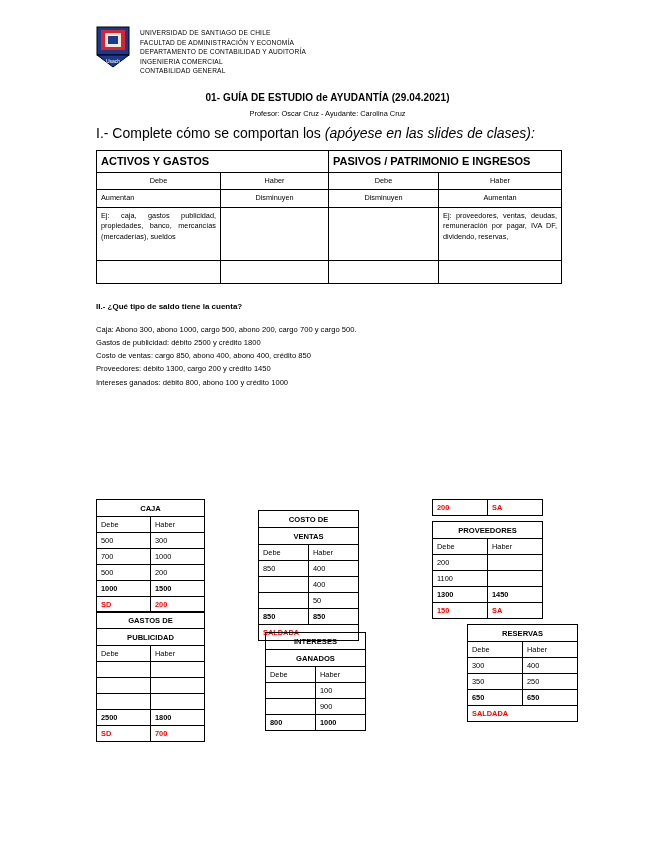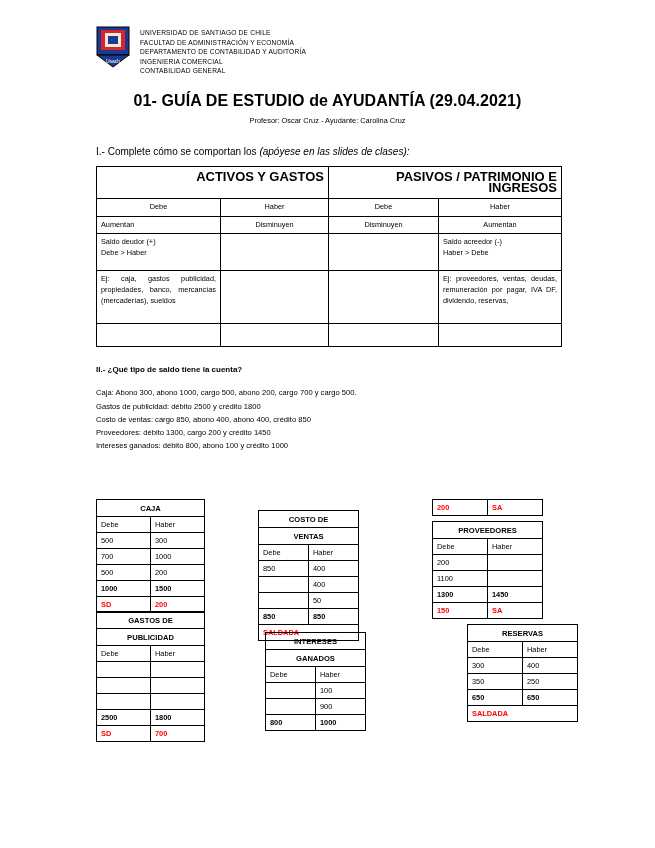--- a/index.html
+++ b/index.html
@@ -42,35 +42,35 @@
     line-height: 9.6px;
     letter-spacing: 0.2px;
     color: #000;
     padding-top: 2px;
   }
   .org-lines div { white-space: nowrap; }
 
   
   .doc-title {
     text-align: center;
-    font-size: 16px;
+    font-size: 10px;
     font-weight: bold;
     margin-top: 16px;
     letter-spacing: 0.1px;
   }
   .doc-sub {
     text-align: center;
     font-size: 7.4px;
     margin-top: 6px;
   }
 
   
   .section-q {
-    font-size: 10px;
-    margin: 21px 0 0 96px;
+    font-size: 14px;
+    margin: 7px 0 0 96px;
   }
   .section-q .ital { font-style: italic; }
   .section-q2 {
     font-size: 8px;
     font-weight: bold;
     margin: 18px 0 0 96px;
   }
   .para {
     font-size: 7.6px;
     margin: 12px 0 0 96px;
@@ -88,23 +88,23 @@
   .maintable td, .maintable th {
     border: 0.8px solid #000;
     font-size: 7.3px;
     padding: 3px 4px;
     vertical-align: top;
     line-height: 10.6px;
     font-weight: normal;
     text-align: left;
   }
   .maintable .hdr {
-    text-align: right;
+    text-align: left;
     font-weight: bold;
-    font-size: 13px;
+    font-size: 11px;
     padding: 5px 4px;
   }
   .maintable .ctr { text-align: center; }
   .maintable .just { text-align: justify; }
   .r-tall td { height: 46px; }
   .r-mid td { height: 30px; }
   .r-empty td { height: 16px; }
 
   
   .acct {
@@ -190,32 +190,20 @@
         <td class="ctr">Haber</td>
         <td class="ctr">Debe</td>
         <td class="ctr">Haber</td>
       </tr>
       <tr>
         <td>Aumentan</td>
         <td class="ctr">Disminuyen</td>
         <td class="ctr">Disminuyen</td>
         <td class="ctr">Aumentan</td>
       </tr>
-      <tr class="r-mid">
-        <td>
-          <span>Saldo deudor (+)</span><br>
-          <span>Debe &gt; Haber</span>
-        </td>
-        <td></td>
-        <td></td>
-        <td>
-          <span>Saldo acreedor (-)</span><br>
-          <span>Haber &gt; Debe</span>
-        </td>
-      </tr>
       <tr class="r-tall">
         <td class="just">Ej:    caja,    gastos publicidad, propiedades, banco,   mercancías (mercaderías), sueldos</td>
         <td></td>
         <td></td>
         <td class="just">Ej: proveedores, ventas, deudas,   remuneración por  pagar,  IVA  DF, dividendo, reservas,</td>
       </tr>
       <tr class="r-empty">
         <td></td>
         <td></td>
         <td></td>

